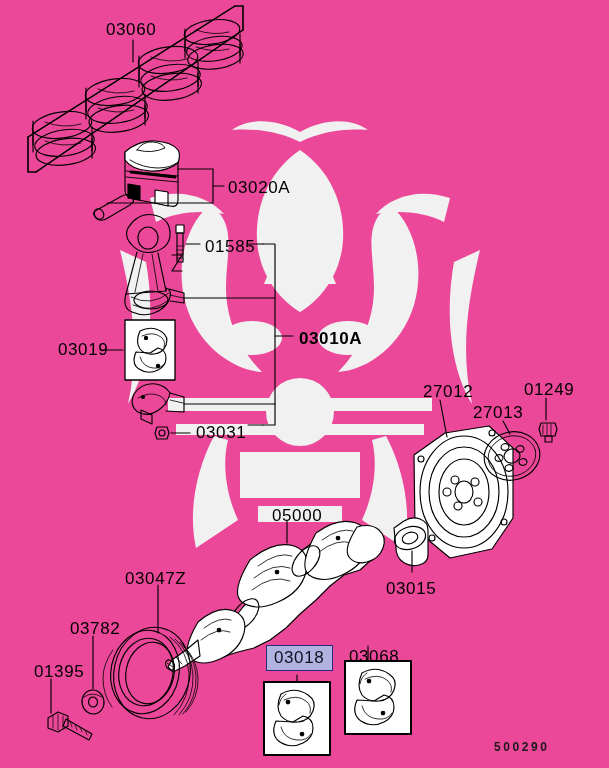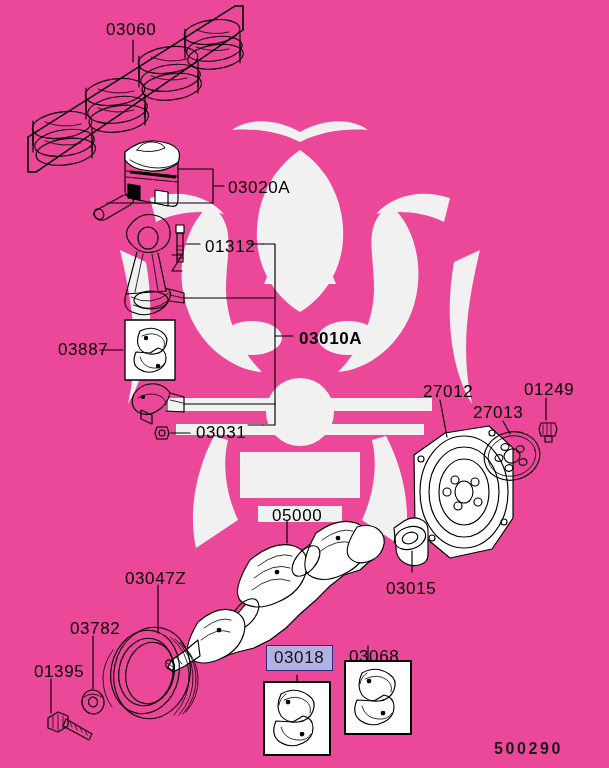--- a/index.html
+++ b/index.html
@@ -35,21 +35,21 @@
   }
   .lbl-hl {
     background: #b2b2e0;
     border: 1.5px solid #2a2a80;
     padding: 3px 8px 4px 7px;
     color: #101020;
   }
   .pn {
     position: absolute;
     font-family: "Liberation Sans", sans-serif;
-    font-size: 16px;
+    font-size: 12px;
     font-weight: bold;
     letter-spacing: 2.6px;
     color: #1a1a1a;
     white-space: nowrap;
   }
 </style>
 </head>
 <body>
 
 <div id="diagram-root">
@@ -362,23 +362,23 @@
         <path d="M281 727 q3 12 16 13 q10 1 14 -6" stroke-width="0.8"></path>
         <circle cx="302" cy="734" r="1.8" fill="#000"></circle>
       </g>
       <path d="M297 675 L297 681"></path>
 
     </g>
   </svg>
 
   <div class="lbl" style="left:106px; top:21px;">03060</div>
   <div class="lbl" style="left:228px; top:179px;">03020A</div>
-  <div class="lbl" style="left:205px; top:238px;">01312</div>
+  <div class="lbl" style="left:205px; top:238px;">01585</div>
   <div class="lbl" style="left:299px; top:330px;font-weight:bold;">03010A</div>
-  <div class="lbl" style="left:58px;  top:341px;">03887</div>
+  <div class="lbl" style="left:58px;  top:341px;">03019</div>
   <div class="lbl" style="left:196px; top:424px;">03031</div>
   <div class="lbl" style="left:423px; top:383px;">27012</div>
   <div class="lbl" style="left:473px; top:404px;">27013</div>
   <div class="lbl" style="left:524px; top:381px;">01249</div>
   <div class="lbl" style="left:272px; top:507px;">05000</div>
   <div class="lbl" style="left:386px; top:580px;">03015</div>
   <div class="lbl" style="left:125px; top:570px;">03047Z</div>
   <div class="lbl" style="left:70px;  top:620px;">03782</div>
   <div class="lbl" style="left:34px;  top:663px;">01395</div>
   <div class="lbl" style="left:349px; top:648px;">03068</div>

